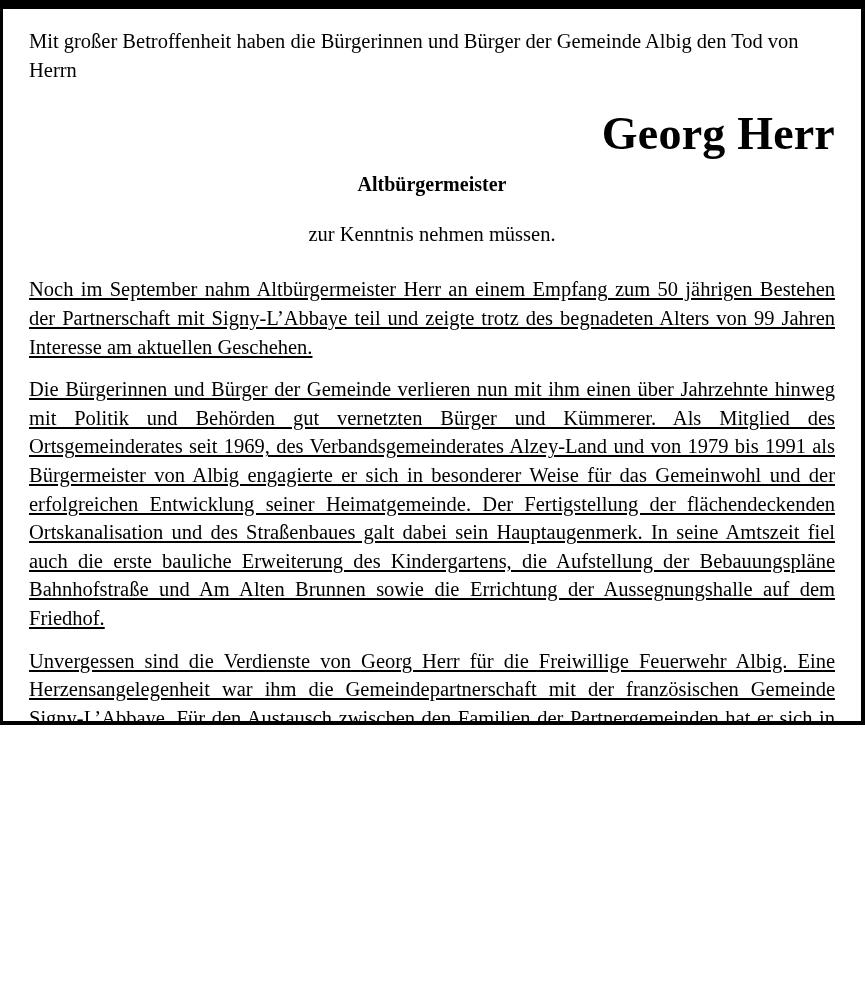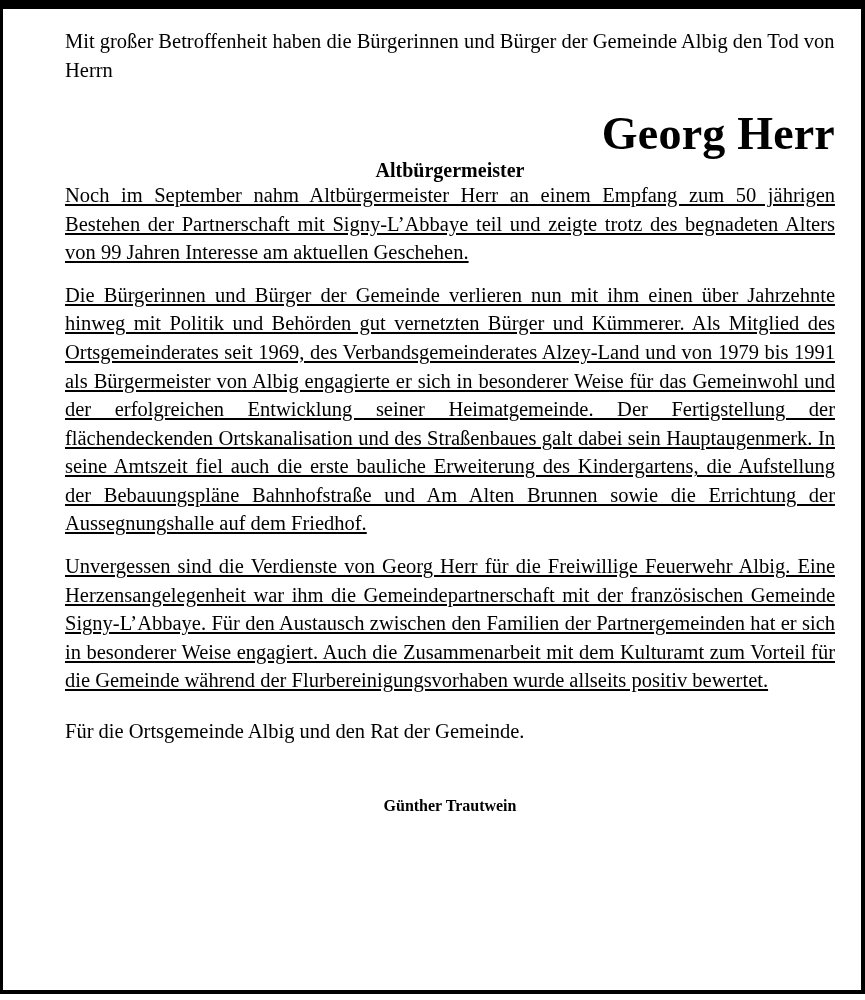--- a/index.html
+++ b/index.html
@@ -8,29 +8,28 @@
     padding: 0;
     background: #ffffff;
   }
   body {
     font-family: "Liberation Serif", "DejaVu Serif", serif;
     color: #000000;
   }
   .notice {
     position: relative;
     width: 865px;
-    height: 994px;
+    height: 725px;
     box-sizing: border-box;
     background: #ffffff;
     border-top: 9px solid #000000;
     border-bottom: 4px solid #000000;
     border-left: 3px solid #000000;
     border-right: 4px solid #000000;
     overflow: hidden;
-    padding-left: 36px;
   }
   .inner {
     box-sizing: border-box;
     padding: 18px 26px 0 26px;
     height: 100%;
   }
   p {
     margin: 0;
   }
   .para {
@@ -55,20 +54,21 @@
     font-size: 46px;
     font-weight: bold;
     line-height: 1.06;
     letter-spacing: 0.2px;
     margin-top: 26px;
     text-align: right;
   }
   .deceased-role {
     font-size: 20px;
     font-weight: bold;
+    margin-top: 14px;
     line-height: 1.1;
   }
   .ack {
     text-align: center;
     font-size: 20.5px;
     margin-top: 28px;
     margin-bottom: 30px;
     line-height: 1.1;
   }
   .body-start {
@@ -93,20 +93,21 @@
 <div class="notice">
   <div class="inner">
 
     <p class="lead">Mit großer Betroffenheit haben die Bürgerinnen und Bürger der Gemeinde Albig den Tod von Herrn</p>
 
     <div class="name-block">
       <div class="deceased-name">Georg Herr</div>
       <div class="deceased-role">Altbürgermeister</div>
     </div>
 
+    <p class="ack">zur Kenntnis nehmen müssen.</p>
 
     <p class="para body-start">Noch im September nahm Altbürgermeister Herr an einem Empfang zum 50 jährigen Bestehen der Partnerschaft mit Signy-L’Abbaye teil und zeigte trotz des begnadeten Alters von 99 Jahren Interesse am aktuellen Geschehen.</p>
 
     <p class="para">Die Bürgerinnen und Bürger der Gemeinde verlieren nun mit ihm einen über Jahrzehnte hinweg mit Politik und Behörden gut vernetzten Bürger und Kümmerer. Als Mitglied des Ortsgemeinderates seit 1969, des Verbandsgemeinderates Alzey-Land und von 1979 bis 1991 als Bürgermeister von Albig engagierte er sich in besonderer Weise für das Gemeinwohl und der erfolgreichen Entwicklung seiner Heimatgemeinde. Der Fertigstellung der flächendeckenden Ortskanalisation und des Straßenbaues galt dabei sein Hauptaugenmerk. In seine Amtszeit fiel auch die erste bauliche Erweiterung des Kindergartens, die Aufstellung der Bebauungspläne Bahnhofstraße und Am Alten Brunnen sowie die Errichtung der Aussegnungshalle auf dem Friedhof.</p>
 
     <p class="para">Unvergessen sind die Verdienste von Georg Herr für die Freiwillige Feuerwehr Albig. Eine Herzensangelegenheit war ihm die Gemeindepartnerschaft mit der französischen Gemeinde Signy-L’Abbaye. Für den Austausch zwischen den Familien der Partnergemeinden hat er sich in besonderer Weise engagiert. Auch die Zusammenarbeit mit dem Kulturamt zum Vorteil für die Gemeinde während der Flurbereinigungsvorhaben wurde allseits positiv bewertet.</p>
 
 
     <div class="closing">
       <div>Für die Ortsgemeinde Albig und den Rat der Gemeinde.</div>

